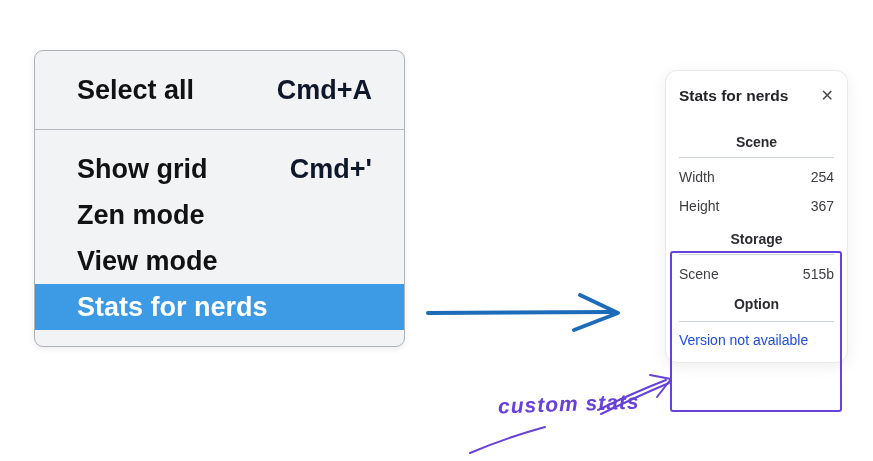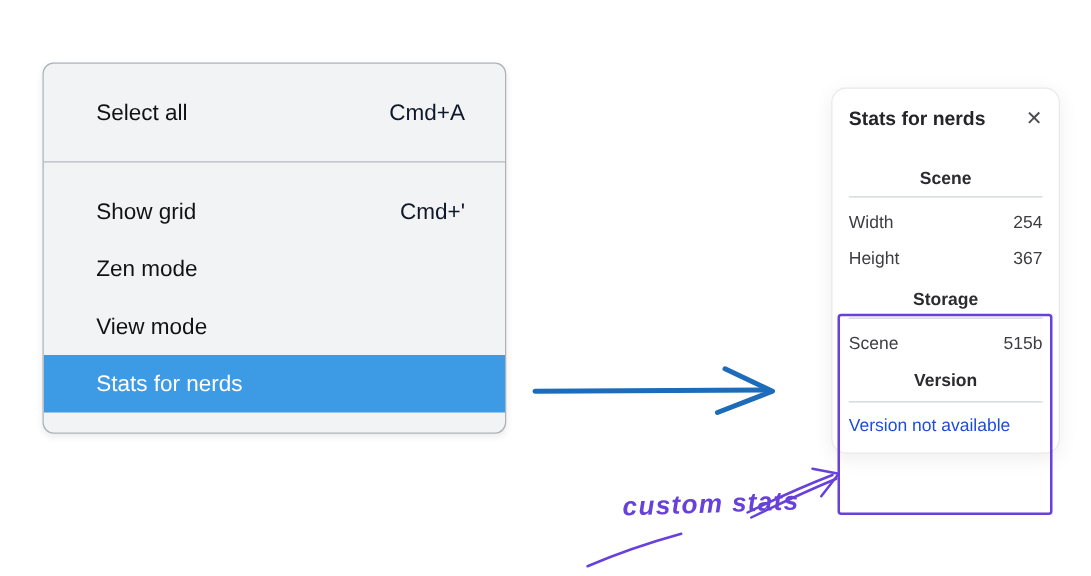--- a/index.html
+++ b/index.html
@@ -17,21 +17,22 @@
   .menu {
     position: absolute;
     left: 34px;
     top: 50px;
     width: 371px;
     background: #f2f3f5;
     border: 1.5px solid #aeb2b9;
     border-radius: 9px;
     box-shadow: 0 2px 6px rgba(0,0,0,0.08);
     overflow: hidden;
-    font-size: 18px;
+    font-size: 27px;
+    font-weight: bold;
   }
   .menu-group { padding: 16px 0; }
   .menu-divider {
     height: 0;
     border-top: 1.5px solid #b6b9bf;
   }
   .menu-item {
     height: 46px;
     display: flex;
     align-items: center;
@@ -215,21 +216,21 @@
       <span class="stat-value">367</span>
     </div>
 
     <div class="sec-heading h-storage">Storage</div>
     <hr>
     <div class="stat-row">
       <span class="stat-label">Scene</span>
       <span class="stat-value">515b</span>
     </div>
 
-    <div class="sec-heading h-version">Version</div>
+    <div class="sec-heading h-version">Option</div>
     <hr class="hr-version">
     <div class="stat-note">Version not available</div>
   </div>
 
   <div class="purple-rect"></div>
 
   <div class="annotation-text">custom stats</div>
 
   <svg class="purple-arrows" viewBox="0 0 240 91">
 

